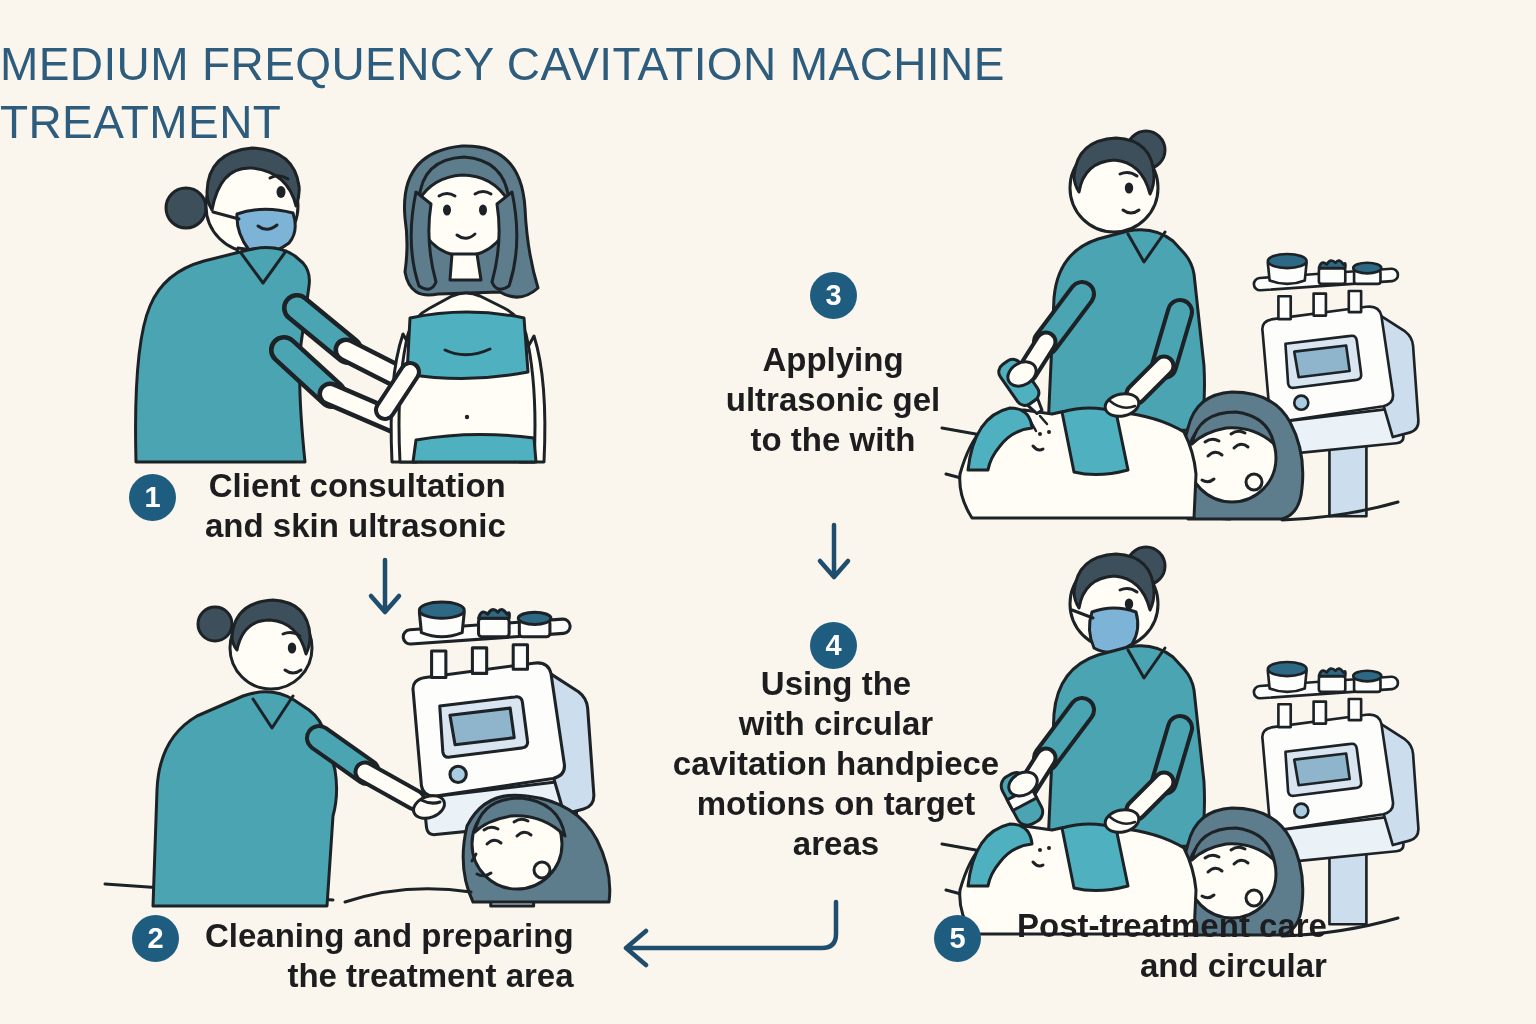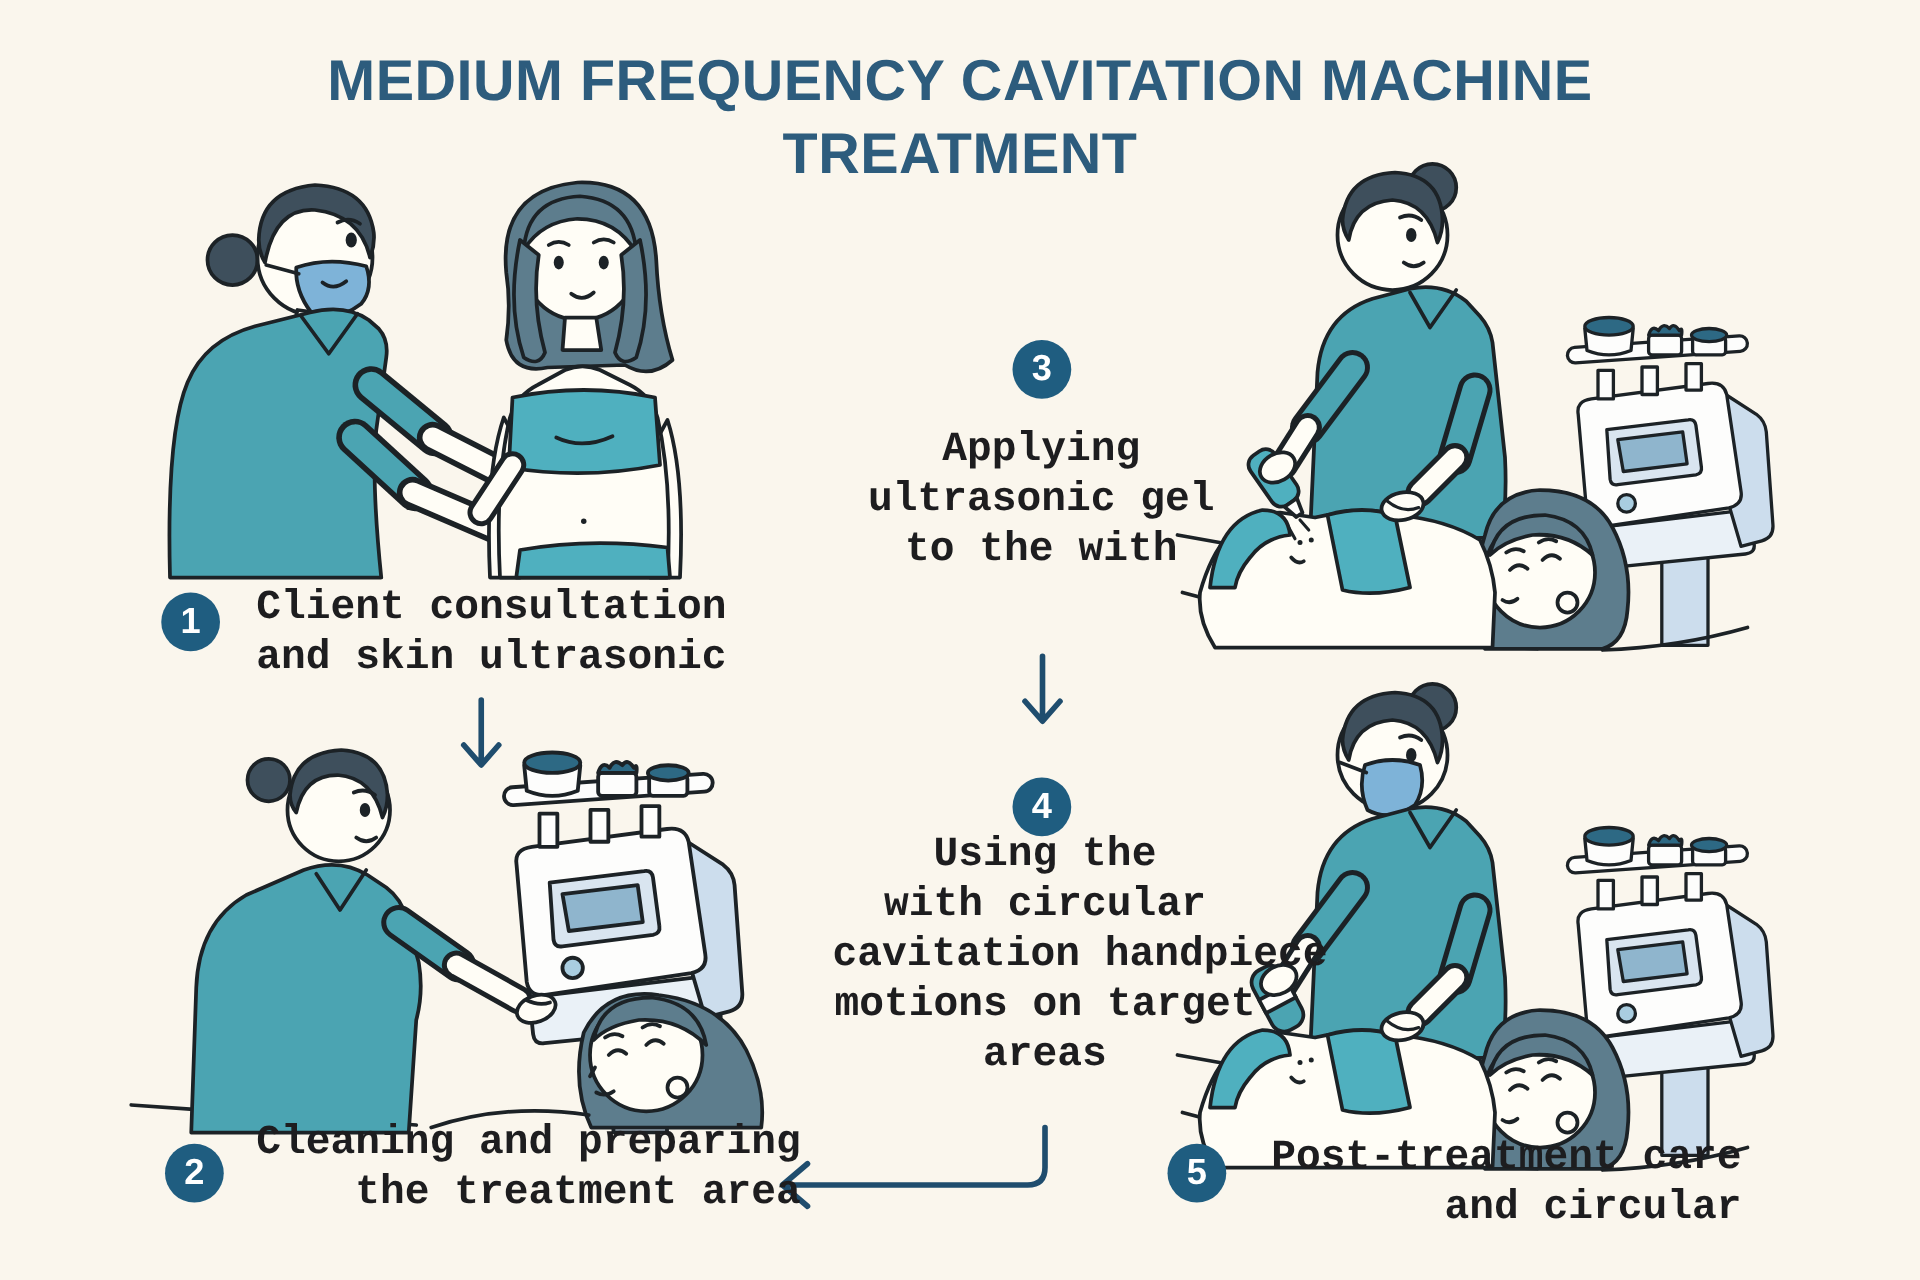--- a/index.html
+++ b/index.html
@@ -1,24 +1,24 @@
 <!DOCTYPE html>
 <html><head>
 <meta charset="utf-8">
 <style>
   html,body{margin:0;padding:0;}
   body{width:1536px;height:1024px;background:#faf6ed;font-family:"Liberation Sans",sans-serif;overflow:hidden;}
   .canvas{position:relative;width:1536px;height:1024px;background:#faf6ed;}
-  .title{position:absolute;left:0;right:0;top:36px;text-align:center;color:#2d5c7d;
-         font-size:46px;font-weight:700;line-height:1.26;letter-spacing:.4px;margin:0;}
+  .title{position:absolute;left:0;right:0;top:36px;text-align:left;color:#2d5c7d;
+         font-size:46px;font-weight:400;line-height:1.26;letter-spacing:.4px;margin:0;}
   .title span{display:block;}
   .badge{position:absolute;width:47px;height:47px;border-radius:50%;background:#1f5d80;color:#ffffff;
          display:flex;align-items:center;justify-content:center;font-size:29px;font-weight:700;}
   .label{position:absolute;color:#1d1d1f;font-size:33px;font-weight:600;line-height:40px;text-align:right;}
-  .label div{white-space:nowrap;font-family:Liberation Mono, monospace;}
+  .label div{white-space:nowrap;}
   .center{text-align:center;}
   svg.scene,svg.arrow{position:absolute;overflow:visible;}
 </style>
 </head>
 <body>
 
 <div class="canvas">
 
   <h1 class="title">
     <span>MEDIUM FREQUENCY CAVITATION MACHINE</span>
@@ -289,21 +289,21 @@
     <span>1</span>
   </div>
   <div class="label" style="left:205px;top:466px">
     <div>Client consultation</div>
     <div>and skin ultrasonic</div>
   </div>
 
   <div class="badge" style="left:132px;top:915px">
     <span>2</span>
   </div>
-  <div class="label" style="left:205px;top:894px">
+  <div class="label" style="left:205px;top:916px">
     <div>Cleaning and preparing</div>
     <div>the treatment area</div>
   </div>
 
   <div class="badge" style="left:810px;top:272px">
     <span>3</span>
   </div>
   <div class="label center" style="left:683px;top:340px;width:300px">
     <div>Applying</div>
     <div>ultrasonic gel</div>

